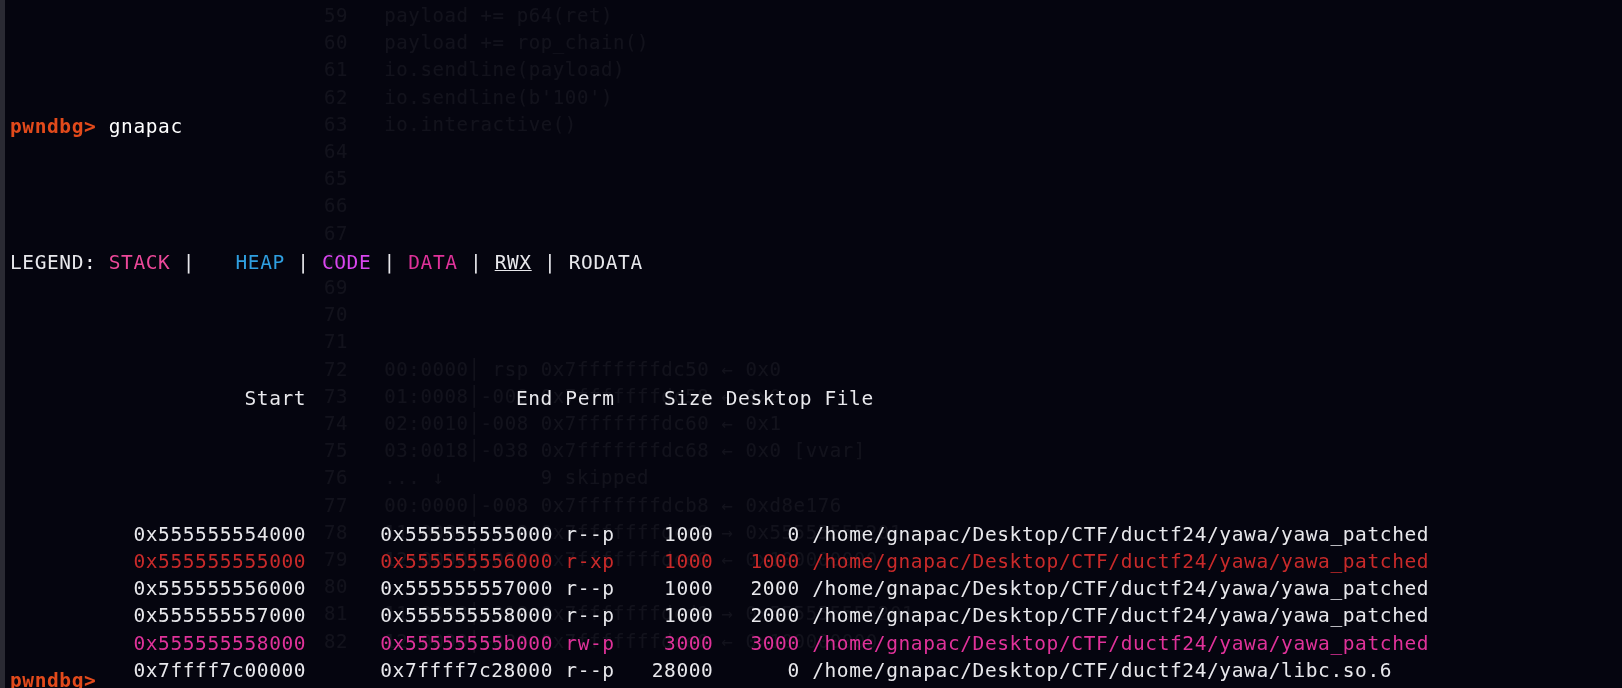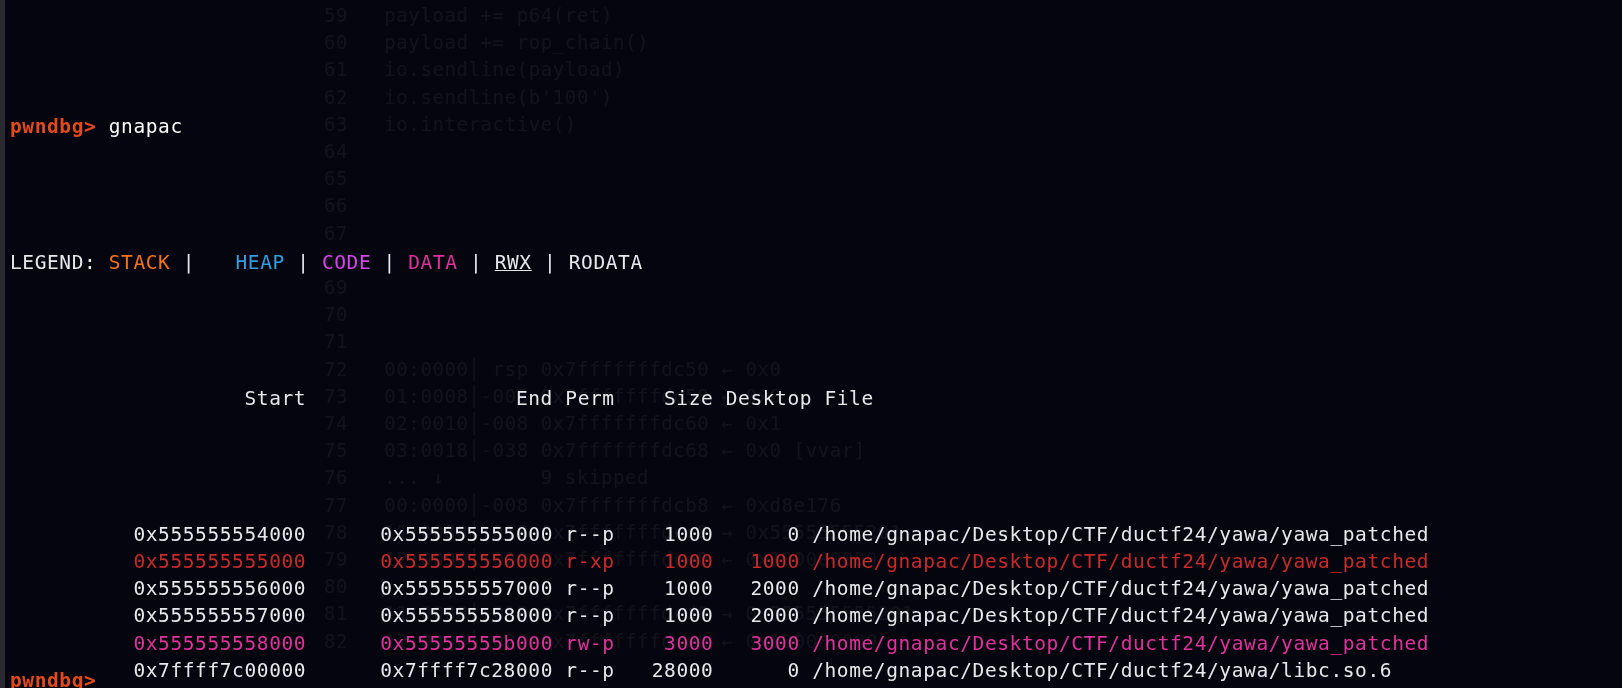--- a/index.html
+++ b/index.html
@@ -54,21 +54,21 @@
     padding: 4px 0 0 10px;
     white-space: pre;
   }
   .line { height: 27.2px; white-space: pre; }
 
   
   .prompt-name { color: #e24a1b; font-weight: bold; margin-top: 32px; }
   .cmd         { color: #ffffff; }
 
   
-  .c-stack  { color: #f97316; }
+  .c-stack  { color: #ec4899; }
   .c-heap   { color: #2f9fe0; padding-left: 28px; }
   .c-code   { color: #d946ef; }
   .c-data   { color: #e0329a; margin-top: 7px; }
   .c-rwx    { color: #e8e8ec; text-decoration: underline; }
   .c-rodata { color: #e8e8ec; }
   .c-sep    { color: #e8e8ec; }
   .legend-label { color: #e8e8ec; }
 
   .hdr { color: #e8e8ec; }
 

